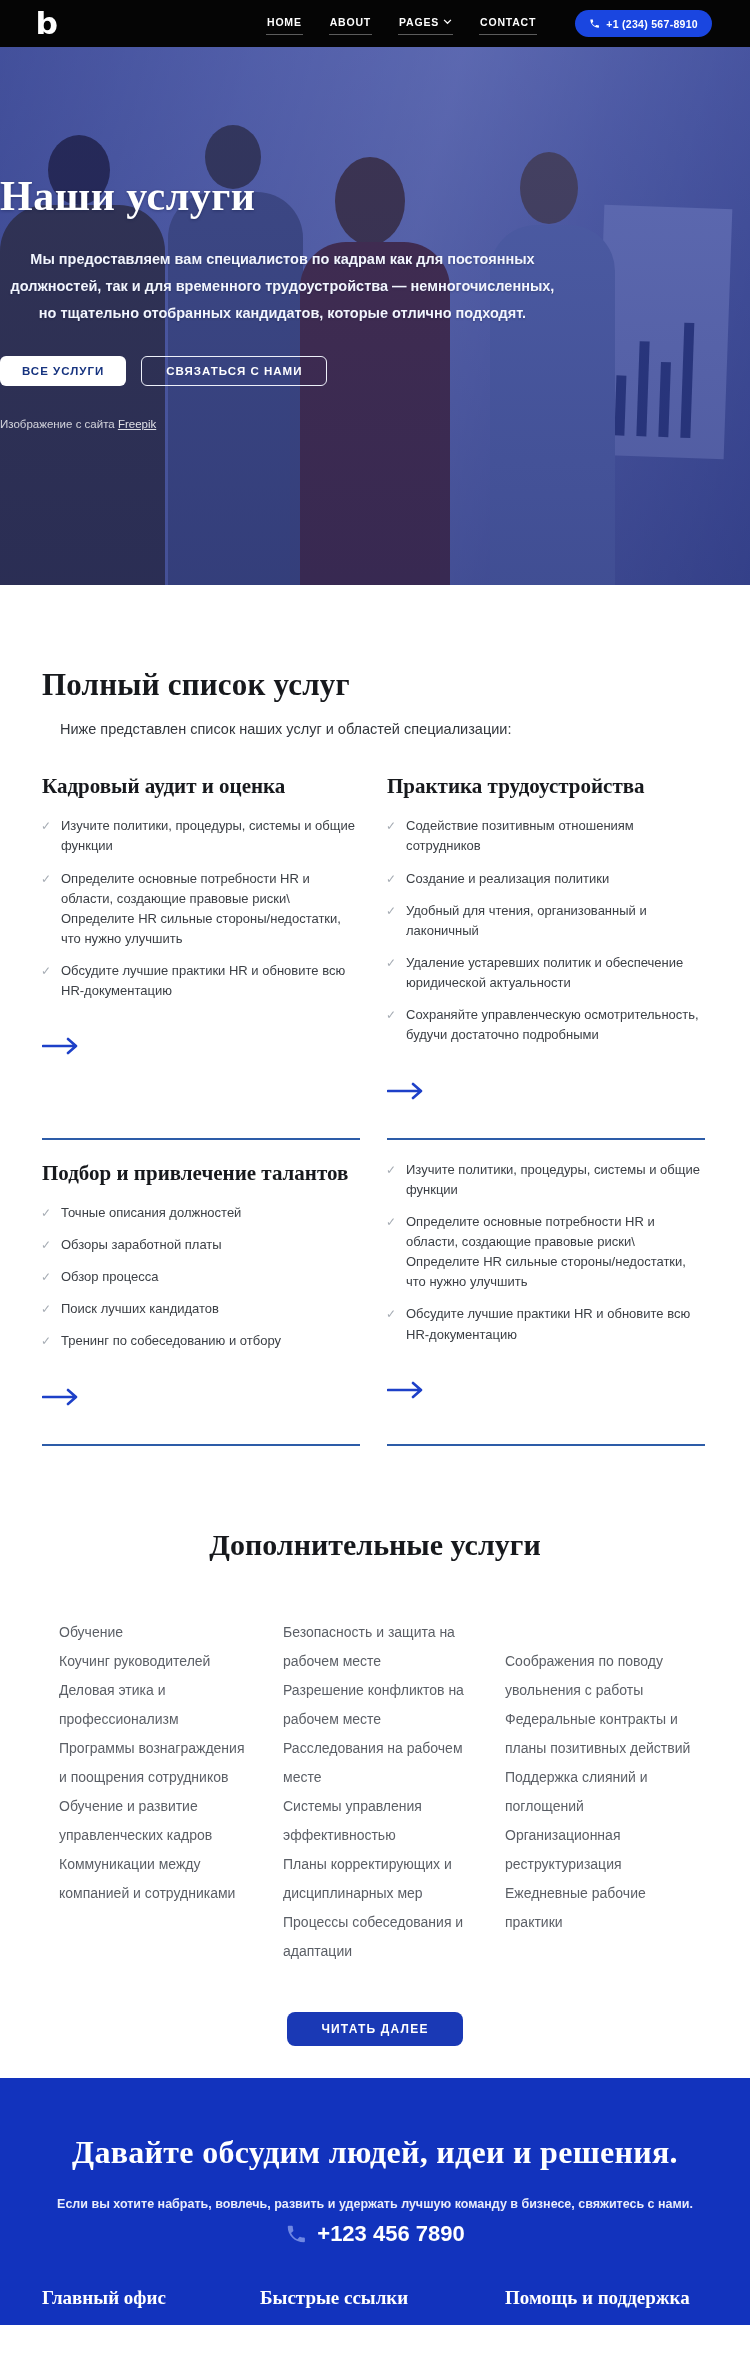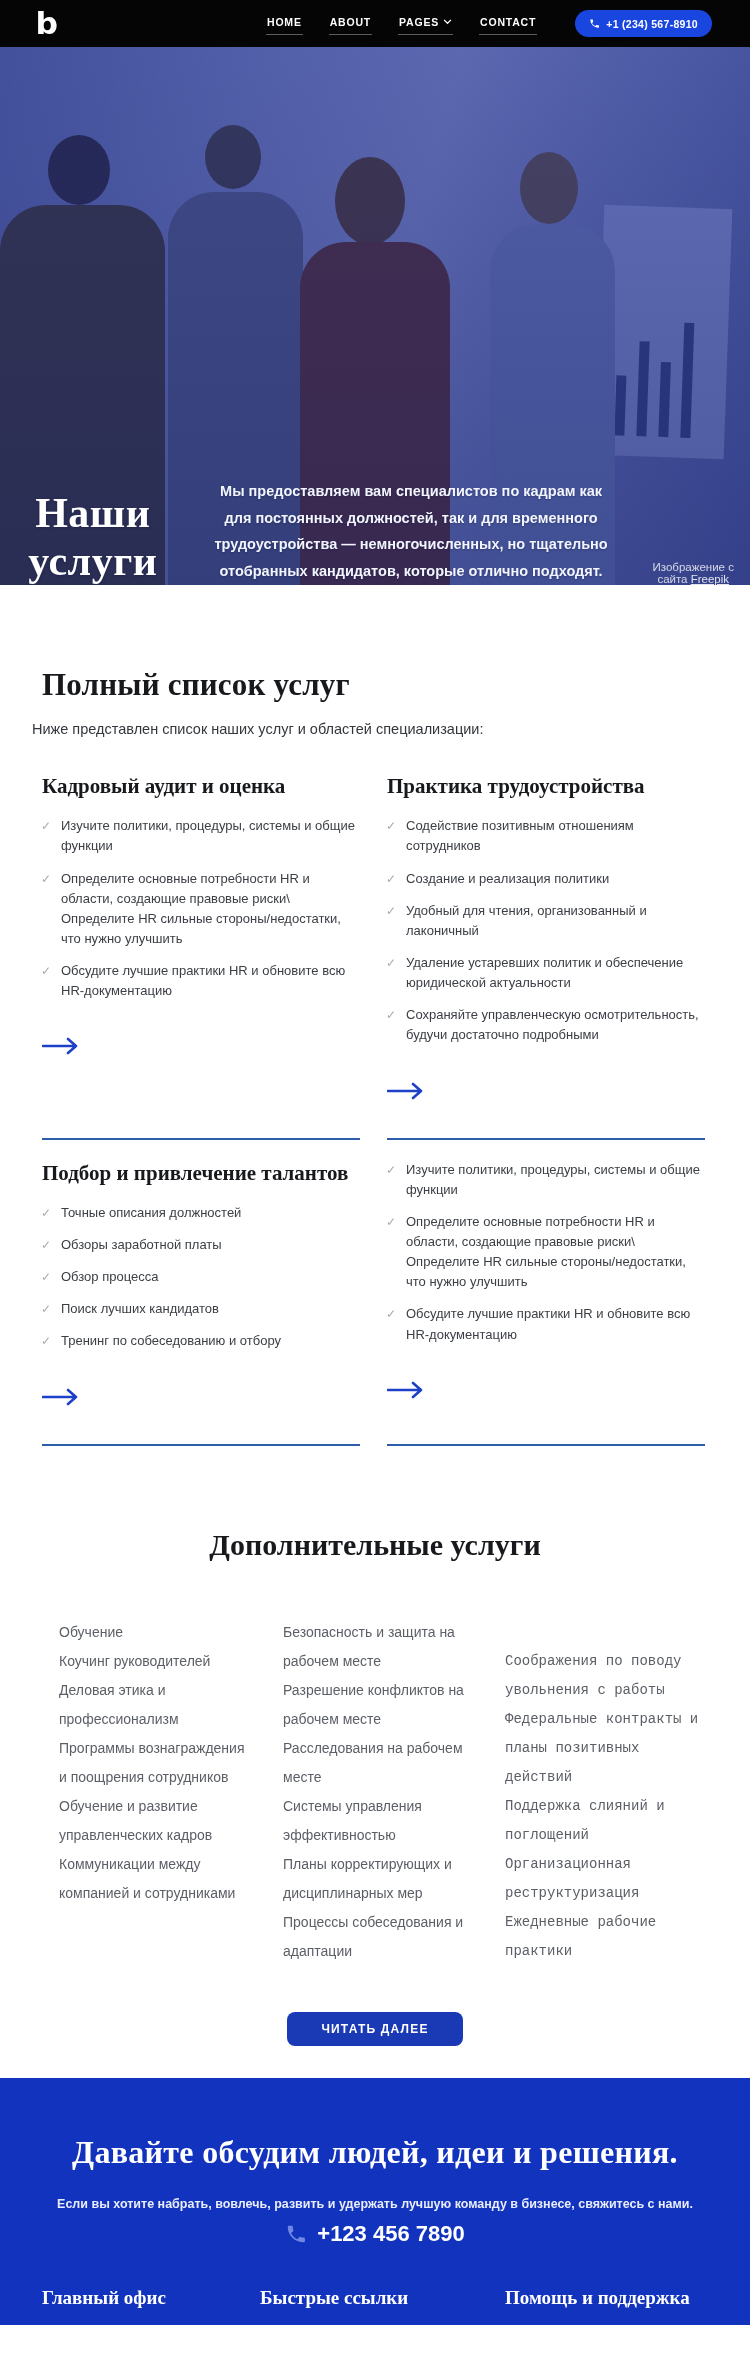--- a/index.html
+++ b/index.html
@@ -40,62 +40,62 @@
     background:linear-gradient(105deg,#9aa5c9 0%,#c6cde3 30%,#e2e5ef 52%,#bcc4dd 72%,#8e9ac4 100%);
   }
   .hero .shape { position:absolute; }
   .head { border-radius:50%; }
   .torso { border-radius:46px 46px 0 0; }
   .frame { background:#b08a66; }
   .board { background:#eef1f7; }
   .board i { display:block; position:absolute; background:#5a6a9a; }
   .hero-overlay { position:absolute; inset:0; background:rgba(38,55,155,.60); mix-blend-mode:multiply; }
   .hero-overlay2 { position:absolute; inset:0; background:linear-gradient(rgba(43,60,160,.28), rgba(30,42,120,.45)); }
-  .hero-content { position:absolute; inset:0; display:flex; flex-direction:row; align-items:flex-end; text-align:center;gap:20px; }
+  .hero-content { position:absolute; inset:0; display:flex; flex-direction:column; align-items:flex-start; text-align:center; }
   .hero-title { margin-top:125px; color:#fff; font-size:42px; font-weight:bold; letter-spacing:.5px; text-shadow:0 1px 3px rgba(10,20,60,.35); }
   .hero-desc {
     margin-top:26px; width:565px; color:#f2f5fd; font-size:14.5px; font-weight:bold;
     line-height:1.85; text-shadow:0 1px 2px rgba(10,20,60,.3);
   }
   .hero-btns { margin-top:30px; display:flex; gap:15px; align-items:center; }
   .btn-primary {
     background:#fff; color:#16337f; font-size:11.5px; font-weight:bold; letter-spacing:1px;
     text-decoration:none; padding:9px 22px; border-radius:6px;
   }
   .btn-outline {
     border:1px solid #eef1fa; color:#fff; font-size:11.5px; font-weight:bold; letter-spacing:1px;
     text-decoration:none; padding:8px 24px; border-radius:6px;
   }
   .hero-credit { margin-top:32px; color:rgba(255,255,255,.78); font-size:11.5px; }
   .hero-credit a { color:rgba(255,255,255,.85); text-decoration:underline; }
 
   
   .services-section { padding-top:42px; }
   .services-h2 { font-size:31px; font-weight:bold; color:#17191d; padding-left:42px; letter-spacing:.2px;margin-top:40px; }
-  .services-sub { margin-top:18px; padding-left:32px; font-size:14.5px; color:#33373d; }
+  .services-sub { margin-top:18px; padding-left:60px; font-size:14.5px; color:#33373d; }
   .cards-grid {
     margin-top:36px; display:grid; grid-template-columns:1fr 1fr;
     column-gap:27px; row-gap:20px; padding:0 45px 0 42px;
   }
   .card { display:flex; flex-direction:column; border-bottom:2px solid #2d5ca8; padding-bottom:34px; }
   .card-title { font-size:21px; font-weight:bold; color:#17191d; line-height:1.3; margin-bottom:16px; }
   .chk-list { list-style:none; }
   .chk { position:relative; padding-left:19px; font-size:13px; color:#3c4046; line-height:1.55; margin-bottom:12px; }
   .chk-icon { position:absolute; left:-1px; top:1px; color:#a7adb5; font-size:12px; }
   .card-arrow { margin-top:24px; display:inline-block; width:40px; }
 
   
   .additional-section { padding-top:82px; }
   .additional-h2 { text-align:center; font-size:30px; font-weight:bold; color:#17191d; }
   .add-cols {
     margin-top:56px; display:grid; grid-template-columns:224px 222px 1fr;
     padding:0 40px 0 59px;
   }
   .add-col { font-size:14px; line-height:29px; color:#5b5f66; max-width:196px; }
-  .add-col.offset { padding-top:29px;font-family:Liberation Mono, monospace; }
+  .add-col.offset { padding-top:29px; }
   .read-more-wrap { text-align:center; margin-top:46px; padding-bottom:32px; }
   .read-more {
     display:inline-block; background:#1a39b5; color:#fff; text-decoration:none;
     font-size:12px; font-weight:bold; letter-spacing:1.2px;
     padding:10px 34px; border-radius:8px;
   }
 
   
   .footer-section { background:#1233bd; color:#fff; padding-top:56px; }
   .cta-h2 { text-align:center; font-size:32px; font-weight:bold; letter-spacing:.3px; }
@@ -155,20 +155,24 @@
   <div class="shape head" style="left:335px;top:110px;width:70px;height:88px;background:#8a5d43;"></div>
   <div class="shape torso" style="left:300px;top:195px;width:150px;height:343px;background:#9c4a41;"></div>
   <div class="shape head" style="left:520px;top:105px;width:58px;height:72px;background:#a3805f;"></div>
   <div class="shape torso" style="left:490px;top:178px;width:125px;height:360px;background:#bdcbde;"></div>
   <div class="hero-overlay"></div>
   <div class="hero-overlay2"></div>
 
   <div class="hero-content">
     <h1 class="hero-title serif">Наши услуги</h1>
     <p class="hero-desc">Мы предоставляем вам специалистов по кадрам как для постоянных должностей, так и для временного трудоустройства — немногочисленных, но тщательно отобранных кандидатов, которые отлично подходят.</p>
+    <div class="hero-btns">
+      <a class="btn-primary" href="#">ВСЕ УСЛУГИ</a>
+      <a class="btn-outline" href="#">СВЯЗАТЬСЯ С НАМИ</a>
+    </div>
     <div class="hero-credit">
       <span>Изображение с сайта </span><a href="#">Freepik</a>
     </div>
   </div>
 </section>
 
 <section class="services-section">
   <h2 class="services-h2 serif">Полный список услуг</h2>
   <p class="services-sub">Ниже представлен список наших услуг и областей специализации:</p>
 

